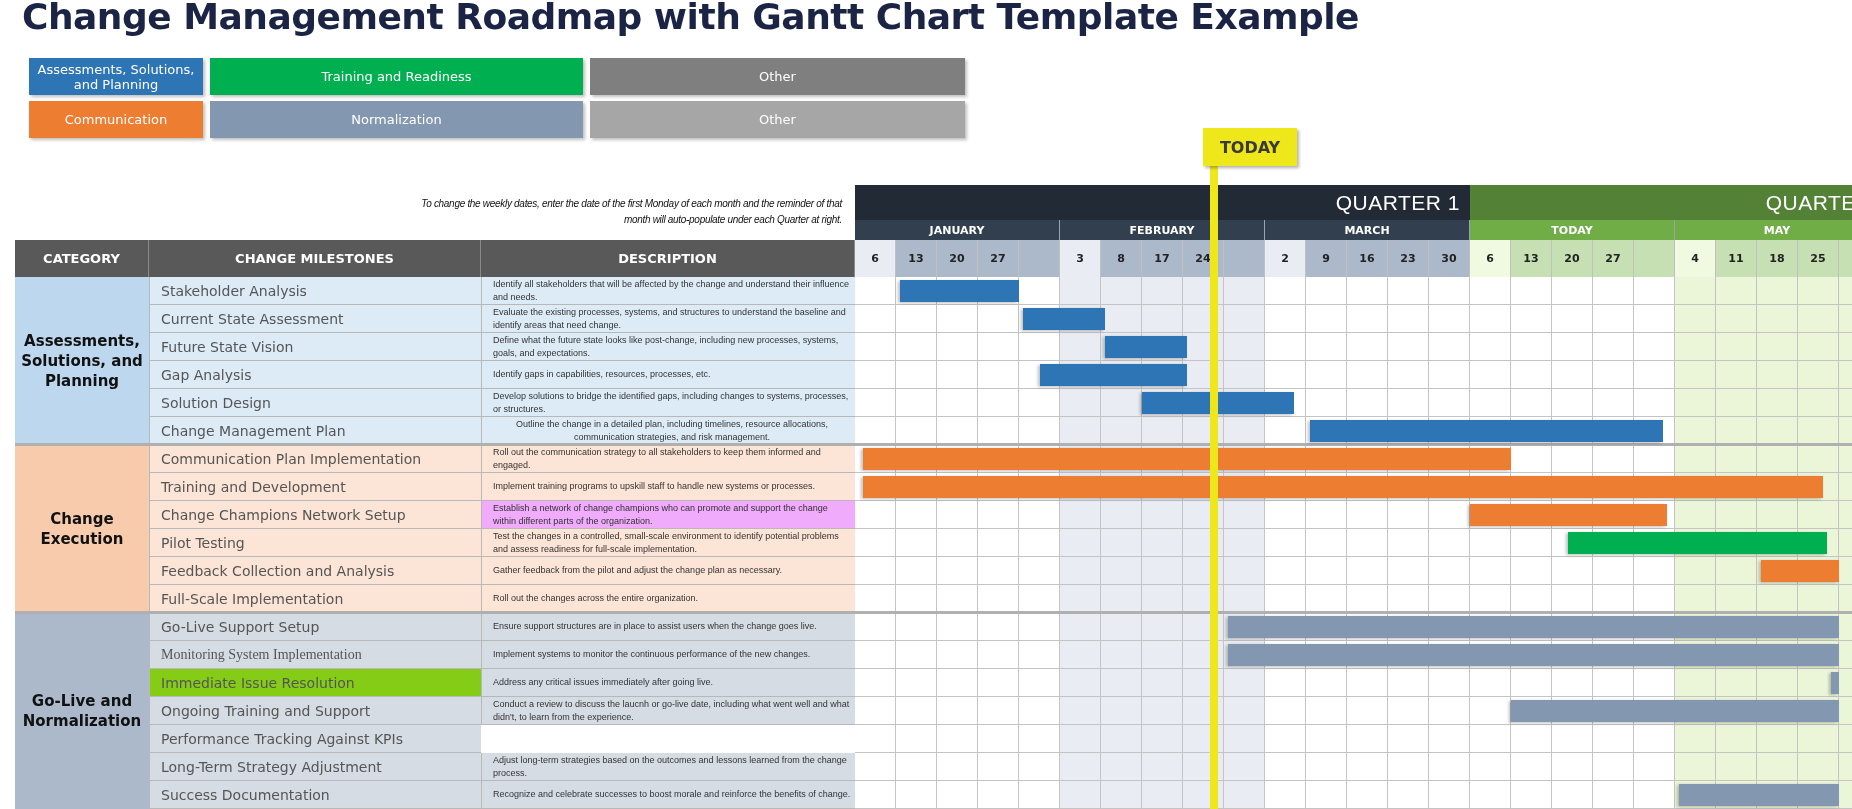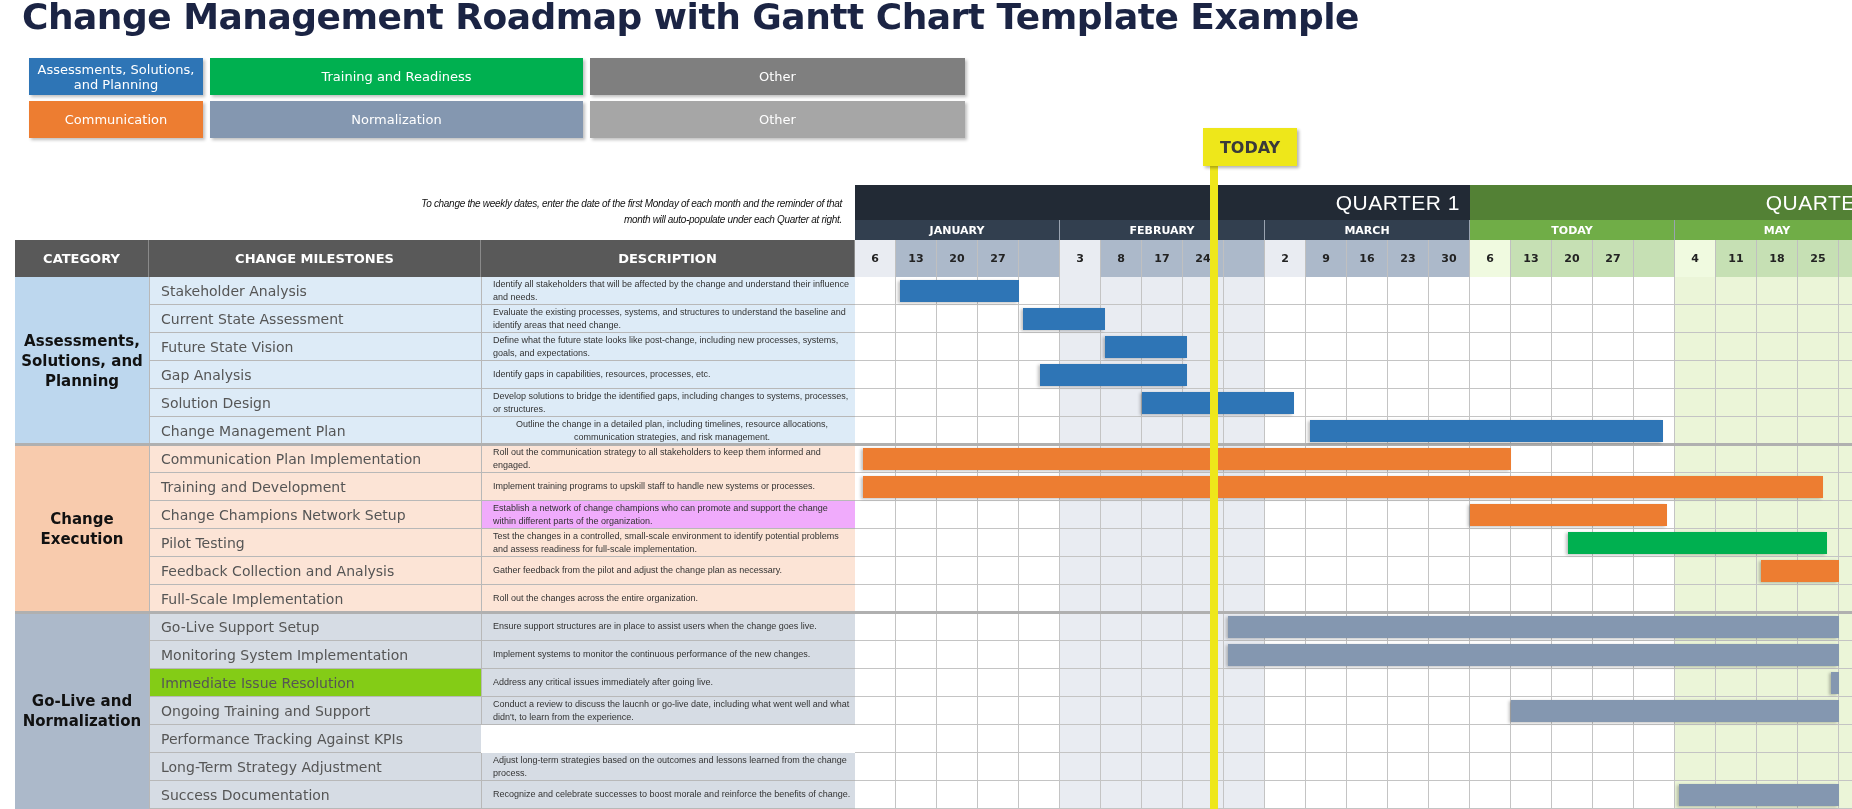--- a/index.html
+++ b/index.html
@@ -419,21 +419,21 @@
     <div class="gridcell" style="left: 1470px; top: 613px; width: 41px; background: rgb(255, 255, 255);"></div>
     <div class="gridcell" style="left: 1511px; top: 613px; width: 41px; background: rgb(255, 255, 255);"></div>
     <div class="gridcell" style="left: 1552px; top: 613px; width: 41px; background: rgb(255, 255, 255);"></div>
     <div class="gridcell" style="left: 1593px; top: 613px; width: 41px; background: rgb(255, 255, 255);"></div>
     <div class="gridcell" style="left: 1634px; top: 613px; width: 41px; background: rgb(255, 255, 255);"></div>
     <div class="gridcell" style="left: 1675px; top: 613px; width: 41px; background: rgb(235, 245, 216);"></div>
     <div class="gridcell" style="left: 1716px; top: 613px; width: 41px; background: rgb(235, 245, 216);"></div>
     <div class="gridcell" style="left: 1757px; top: 613px; width: 41px; background: rgb(235, 245, 216);"></div>
     <div class="gridcell" style="left: 1798px; top: 613px; width: 41px; background: rgb(235, 245, 216);"></div>
     <div class="gridcell" style="left: 1839px; top: 613px; width: 41px; background: rgb(235, 245, 216);"></div>
-    <div class="ms" style="top: 641px; background: rgb(214, 220, 228);">Monitoring System Implementation</div>
+    <div class="ms" style="top: 641px; background: rgb(214, 220, 228); font-family: Liberation Serif, serif;">Monitoring System Implementation</div>
     <div class="desc" style="top: 641px; background: rgb(214, 220, 228);">Implement systems to monitor the continuous performance of the new changes.</div>
     <div class="gridcell" style="left: 855px; top: 641px; width: 41px; background: rgb(255, 255, 255);"></div>
     <div class="gridcell" style="left: 896px; top: 641px; width: 41px; background: rgb(255, 255, 255);"></div>
     <div class="gridcell" style="left: 937px; top: 641px; width: 41px; background: rgb(255, 255, 255);"></div>
     <div class="gridcell" style="left: 978px; top: 641px; width: 41px; background: rgb(255, 255, 255);"></div>
     <div class="gridcell" style="left: 1019px; top: 641px; width: 41px; background: rgb(255, 255, 255);"></div>
     <div class="gridcell" style="left: 1060px; top: 641px; width: 41px; background: rgb(233, 236, 242);"></div>
     <div class="gridcell" style="left: 1101px; top: 641px; width: 41px; background: rgb(233, 236, 242);"></div>
     <div class="gridcell" style="left: 1142px; top: 641px; width: 41px; background: rgb(233, 236, 242);"></div>
     <div class="gridcell" style="left: 1183px; top: 641px; width: 41px; background: rgb(233, 236, 242);"></div>

